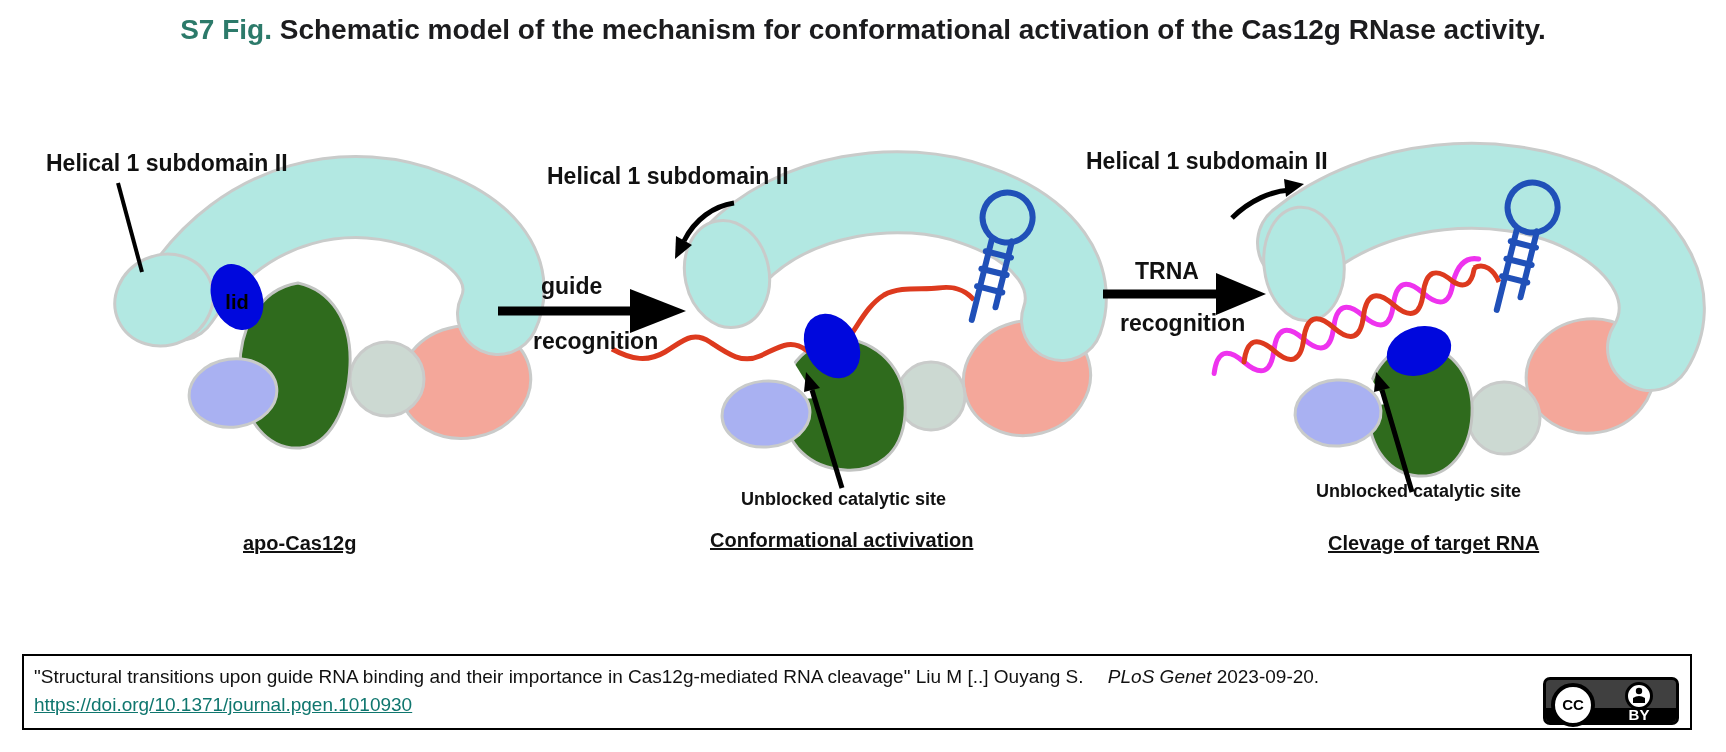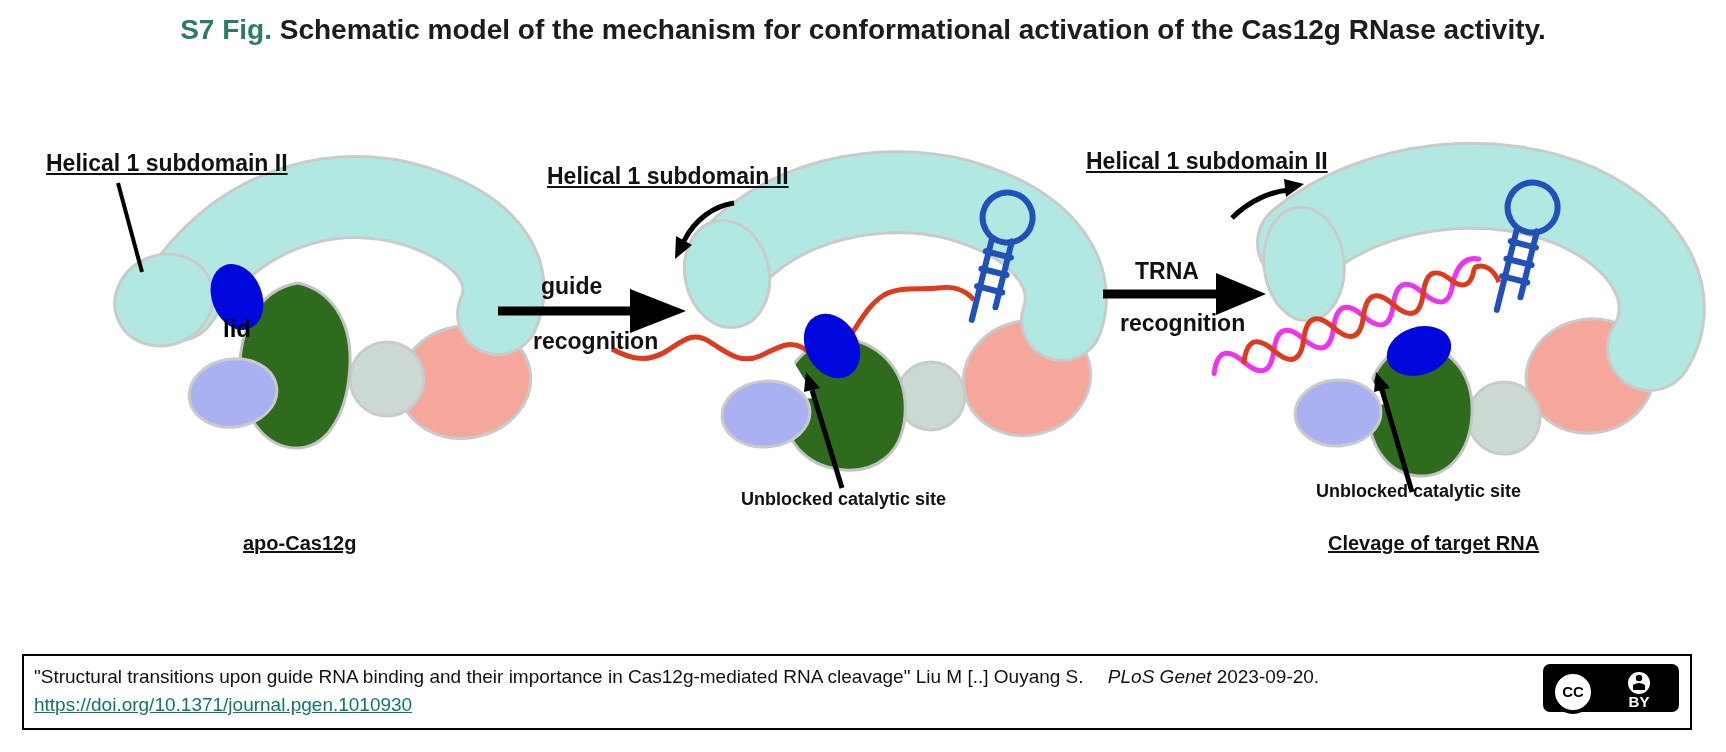--- a/index.html
+++ b/index.html
@@ -2,30 +2,30 @@
 <html><head>
 <meta charset="utf-8">
 <style>
   html,body{margin:0;padding:0;background:#ffffff;width:1726px;height:752px;overflow:hidden;
     font-family:"Liberation Sans", sans-serif;}
   .stage{position:relative;width:1726px;height:752px;}
   svg.diagram{position:absolute;left:0;top:0;}
   .lbl{position:absolute;color:#111;font-weight:bold;white-space:nowrap;}
   .title{position:absolute;top:14px;left:0;width:1726px;text-align:center;font-size:28px;font-weight:bold;color:#1c1c1e;}
   .title .fig{color:#2c7a6a;}
-  .domain-lbl{font-size:23px;text-decoration:underline;}
+  .domain-lbl{font-size:23px;}
   .arrow-lbl{font-size:23px;}
   .site-lbl{font-size:18px;}
   .caption{font-size:20px;text-decoration:underline;}
-  .lid-lbl{font-size:24px;color:#000;margin-top:24px;}
+  .lid-lbl{font-size:20px;color:#000;}
   .citebox{position:absolute;left:22px;top:654px;width:1666px;height:72px;border:2px solid #000;background:#fff;}
   .citetext{position:absolute;left:10px;top:7px;font-size:19px;color:#111;line-height:28px;font-weight:normal;}
   .citetext .journal{font-style:italic;margin-left:19px;}
   .citetext a{color:#0f766e;text-decoration:underline;cursor:pointer;}
-  .badge{position:absolute;left:1519px;top:8px;width:136px;height:48px;background:#000000;border:3px solid #000;border-radius:7px;box-sizing:border-box;}
+  .badge{position:absolute;left:1519px;top:21px;width:136px;height:48px;background:#404040;border:3px solid #000;border-radius:7px;box-sizing:border-box;}
   .badge .strip{position:absolute;left:0;bottom:0;width:100%;height:14px;background:#000;border-radius:0 0 4px 4px;}
   .badge .cc{position:absolute;left:5px;top:3px;width:36px;height:36px;border:4px solid #000;border-radius:50%;
     background:#fff;color:#000;font-weight:bold;font-size:15px;line-height:36px;text-align:center;box-sizing:content-box;}
   .badge .person{position:absolute;left:78px;top:1px;width:30px;height:30px;}
   .badge .by{position:absolute;left:78px;bottom:0px;width:30px;height:14px;color:#fff;font-size:15px;font-weight:bold;text-align:center;line-height:14px;}
 </style>
 </head>
 <body>
 
 <div class="stage">
@@ -121,20 +121,21 @@
 
   <div class="lbl arrow-lbl" style="left:541px;top:273px;">guide</div>
   <div class="lbl arrow-lbl" style="left:533px;top:328px;">recognition</div>
   <div class="lbl arrow-lbl" style="left:1135px;top:258px;">TRNA</div>
   <div class="lbl arrow-lbl" style="left:1120px;top:310px;">recognition</div>
 
   <div class="lbl site-lbl" style="left:741px;top:489px;">Unblocked catalytic site</div>
   <div class="lbl site-lbl" style="left:1316px;top:481px;">Unblocked catalytic site</div>
 
   <div class="lbl caption" style="left:243px;top:532px;">apo-Cas12g</div>
+  <div class="lbl caption" style="left:710px;top:529px;">Conformational activivation</div>
   <div class="lbl caption" style="left:1328px;top:532px;">Clevage of target RNA</div>
 
   <div class="citebox">
     <div class="citetext">
       <span>"Structural transitions upon guide RNA binding and their importance in Cas12g-mediated RNA cleavage" Liu M [..] Ouyang S. </span><span class="journal">PLoS Genet</span><span> 2023-09-20.</span><br>
       <a>https://doi.org/10.1371/journal.pgen.1010930</a>
     </div>
     <div class="badge">
       <div class="strip"></div>
       <div class="cc">CC</div>

